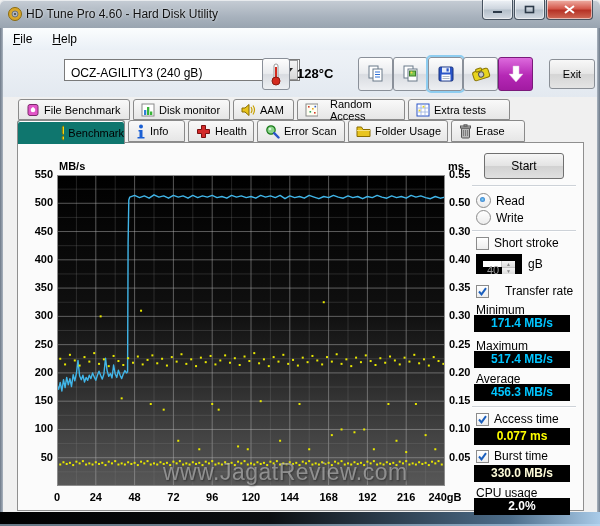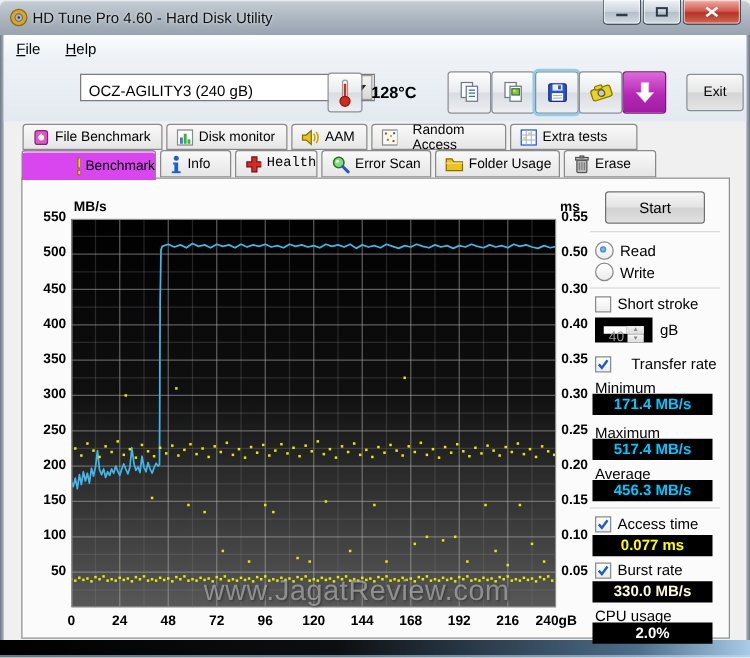--- a/index.html
+++ b/index.html
@@ -51,21 +51,21 @@
     border:1px solid #8a8f96;border-radius:3px;font-size:11px;color:#000;
     background:linear-gradient(#f8f8f8,#e6e6e6 48%,#d5d5d5 52%,#e4e4e4);
     display:flex;align-items:center;justify-content:center;}
   
   .tab{position:absolute;box-sizing:border-box;height:21px;border:1px solid #8a8a8a;
     border-radius:3px 3px 0 0;display:flex;align-items:center;gap:4px;
     padding-left:7px;font-size:11px;color:#000;
     background:linear-gradient(#f9f9f9,#e6e6e6);}
   .tab-r1{top:99px;}
   .tab-r2{top:120px;height:22px;}
-  .tab.active{background:#d946ef;height:24px;z-index:6;border-bottom:none;
+  .tab.active{background:#0f766e;height:24px;z-index:6;border-bottom:none;
     box-shadow:inset 0 1px 0 #fff;padding-left:40px;}
   
   .content{position:absolute;left:17px;top:142px;width:567px;height:369px;
     background:#fbfbfb;border:1px solid #8f8f8f;box-sizing:border-box;z-index:4;}
   .plot{position:absolute;left:39px;top:32px;width:388px;height:311px;}
   .plot svg{display:block;}
   .watermark{position:absolute;left:106px;top:284px;font-size:23px;letter-spacing:.5px;
     color:rgba(205,205,205,.55);text-shadow:1px 1px 2px rgba(35,35,35,.65);
     white-space:nowrap;pointer-events:none;z-index:3;}
   .tick{position:absolute;font-size:11px;font-weight:bold;color:#000;white-space:nowrap;}
@@ -252,21 +252,21 @@
     </svg>
   <span>Benchmark</span>
 </div>
 <div class="tab tab-r2" style="left:128px;width:57px;">
   <svg width="10" height="15">
       <circle cx="5" cy="2.5" r="2" fill="#1a5fd4"></circle>
       <path d="M2.5 6 h4 v7 h2 v1.5 h-7 v-1.5 h2 v-5.5 h-1 Z" fill="#1a5fd4"></path>
     </svg>
   <span>Info</span>
 </div>
-<div class="tab tab-r2" style="left:188px;width:66px;font-family:Liberation Mono, monospace;">
+<div class="tab tab-r2" style="left:188px;width:66px;">
   <svg width="15" height="15">
       <path d="M5.5 1.5 h4 v4 h4 v4 h-4 v4 h-4 v-4 h-4 v-4 h4 Z" fill="#d42a2a" stroke="#7a1010"></path>
     </svg>
   <span>Health</span>
 </div>
 <div class="tab tab-r2" style="left:257px;width:88px;">
   <svg width="15" height="15">
       <circle cx="6" cy="6" r="4.2" fill="#8ad48a" stroke="#1a7a1a" stroke-width="1.2"></circle>
       <circle cx="5" cy="5" r="1.3" fill="#d8f2d8"></circle>
       <path d="M9.2 9.2 L13.5 13.5" stroke="#2a55c8" stroke-width="2.4" stroke-linecap="round"></path>
@@ -628,21 +628,21 @@
         </span>
       <span>Access time</span>
     </div>
     <div class="prow valbox yellow" style="top:285px;">0.077 ms</div>
     <div class="prow ctl" style="top:306px;">
       <span class="cbox">
           <svg width="11" height="11">
             <path d="M2 5.5 l2.5 2.8 L9 2.2" fill="none" stroke="#1b5fbd" stroke-width="2"></path>
           </svg>
         </span>
-      <span>Burst rate</span>
+      <span>Burst time</span>
     </div>
     <div class="prow valbox cream" style="top:322px;">330.0 MB/s</div>
     <div class="prow plabel" style="top:343px;">CPU usage</div>
     <div class="prow valbox white" style="top:355px;">2.0%</div>
   </div>
 <div class="tick tick-left" style="top: 25px;">550</div>
     <div class="tick tick-left" style="top: 53.2727px;">500</div>
     <div class="tick tick-left" style="top: 81.5455px;">450</div>
     <div class="tick tick-left" style="top: 109.818px;">400</div>
     <div class="tick tick-left" style="top: 138.091px;">350</div>

